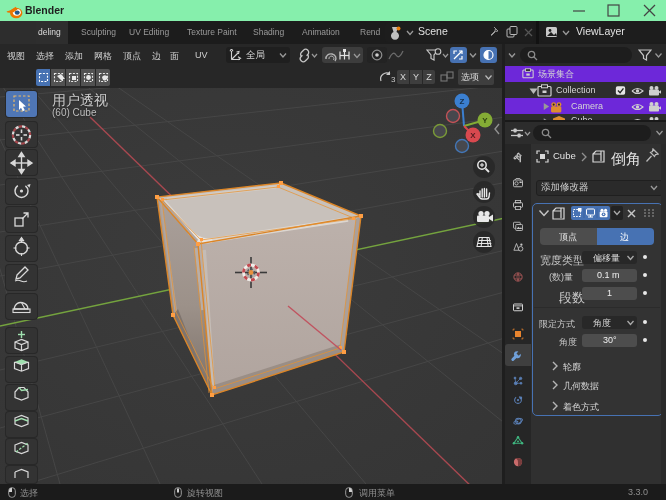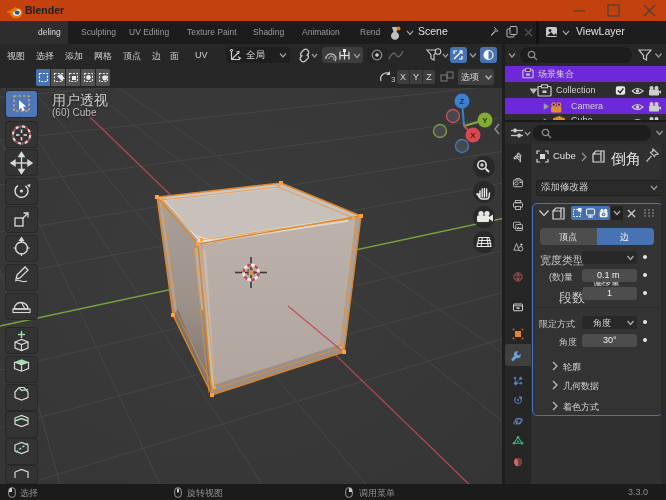--- a/index.html
+++ b/index.html
@@ -1,19 +1,19 @@
 <!DOCTYPE html>
 <html><head>
 <meta charset="utf-8">
 <style>
 html,body{margin:0;padding:0;}
 body{width:666px;height:500px;overflow:hidden;font-family:"Liberation Sans",sans-serif;background:#2d2d2d;position:relative;}
 .abs{position:absolute;}
 
-#titlebar{left:0;top:0;width:666px;height:21px;background:#c2410c;}
+#titlebar{left:0;top:0;width:666px;height:21px;background:#86efac;}
 #titlebar .tname{left:25px;top:4px;font-size:10.5px;font-weight:bold;color:#1f1f1f;}
 
 #topbar{left:0;top:21px;width:666px;height:23px;background:#1c1c1c;margin-left:36px;}
 .wtab{top:0;height:23px;line-height:23px;font-size:8.5px;color:#9a9a9a;}
 .wtab.active{color:#ddd;background:#2e2e2e;}
 
 #vhead{left:0;top:44px;width:505px;height:22px;background:#272727;}
 .menu{top:5.5px;font-size:9px;color:#d0d0d0;}
 
 #toolrow{left:0;top:66px;width:505px;height:22px;background:#272727;}
@@ -624,21 +624,21 @@
     </g>
   </svg>
 
   <div class="abs" style="left:35px;top:106px;width:57px;height:17px;background:#4d4d4d;border-radius:4px 0 0 4px;"></div>
   <div class="abs" style="left:92px;top:106px;width:57px;height:17px;background:#4772b3;border-radius:0 4px 4px 0;"></div>
   <div class="abs" style="left:54px;top:109px;font-size:9px;color:#e8e8e8;">顶点</div>
   <div class="abs" style="left:115px;top:109px;font-size:9px;color:#fff;">边</div>
 
   <div class="abs" style="left:35px;top:131px;font-size:11px;color:#c8c8c8;">宽度类型</div>
   <div class="abs" style="left:77px;top:129px;width:55px;height:13px;background:#282828;border-radius:3px;"></div>
-  <div class="abs" style="left:88px;top:130px;font-size:9px;color:#d8d8d8;margin-top:24px;">偏移量</div>
+  <div class="abs" style="left:88px;top:130px;font-size:9px;color:#d8d8d8;">偏移量</div>
   <svg class="abs" style="left:121px;top:133px" width="9" height="7" viewBox="0 0 9 7">
       <path d="M1.5 1 l3 3.5 3-3.5" stroke="#aaa" stroke-width="1.3" fill="none"></path>
     </svg>
   <div class="dot" style="left:138px;top:133px;"></div>
   <div class="abs" style="left:44px;top:149px;font-size:9px;color:#c8c8c8;">(数)量</div>
   <div class="abs" style="left:77px;top:147px;width:55px;height:13px;background:#4d4d4d;border-radius:3px;"></div>
   <div class="abs" style="left:92px;top:148px;font-size:9px;color:#f0f0f0;">0.1 m</div>
   <div class="dot" style="left:138px;top:151px;"></div>
   <div class="abs" style="left:54px;top:167px;font-size:13px;color:#c8c8c8;">段数</div>
   <div class="abs" style="left:77px;top:165px;width:55px;height:13px;background:#4d4d4d;border-radius:3px;"></div>

